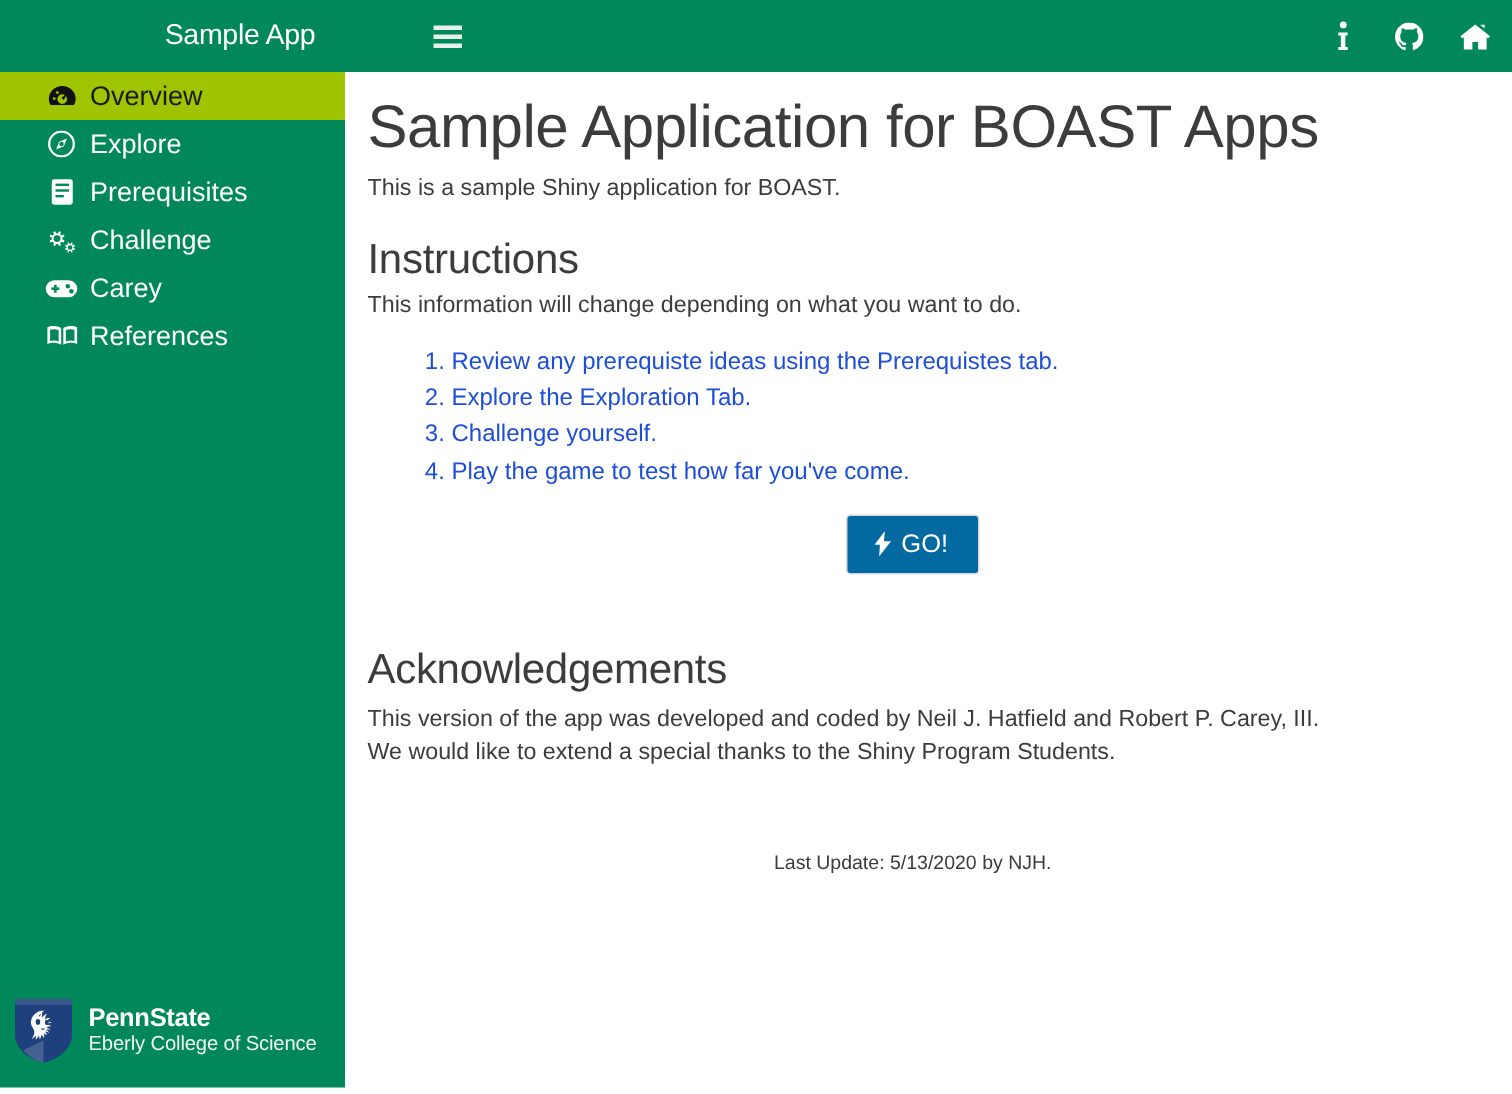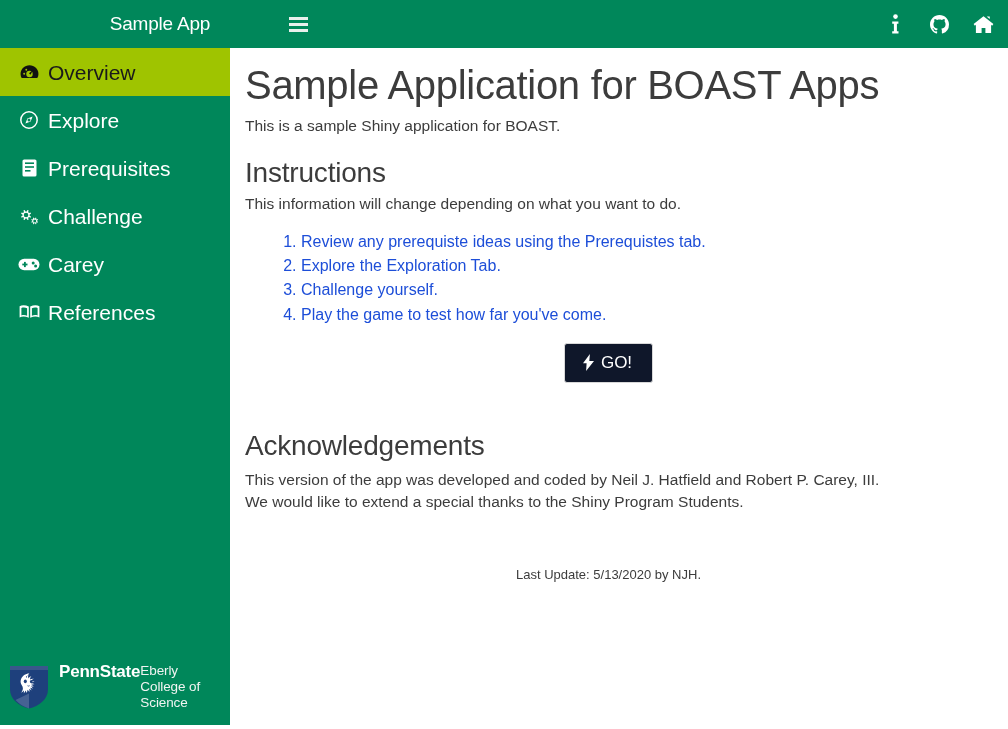--- a/index.html
+++ b/index.html
@@ -75,24 +75,24 @@
   .sidebar {
     position: absolute;
     top: 48px; left: 0;
     width: 230px;
     height: 677px;
     background: #00875a;
   }
   .nav-item {
     display: flex;
     align-items: center;
-    height: 48px;
-    padding-left: 18px;
+    height: 32px;
+    padding-left: 30px;
     color: #ffffff;
-    font-size: 21px;
+    font-size: 18px;
     cursor: pointer;
   }
   .nav-item.active {
     background: #9fc400;
     color: #1a1a1a;
   }
   .nav-ico {
     width: 22px;
     min-width: 22px;
     height: 18px;
@@ -108,21 +108,21 @@
   .ps-logo {
     position: absolute;
     left: 8px;
     bottom: 14px;
     width: 214px;
     height: 48px;
     display: flex;
     align-items: center;
   }
   .ps-shield { width: 42px; height: 46px; margin-right: 9px; }
-  .ps-text { display: flex; flex-direction: row; justify-content: center; }
+  .ps-text { display: flex; flex-direction: column; justify-content: center; }
   .ps-name { color: #ffffff; font-size: 17px; font-weight: bold; line-height: 1.08; letter-spacing: -0.2px; }
   .ps-sub  { color: #f0f4f2; font-size: 13.5px; line-height: 1.18; letter-spacing: -0.1px; }
 
   
   .content {
     position: absolute;
     top: 48px; left: 230px;
     width: 778px;
     height: 486px;
     background: #ffffff;
@@ -166,21 +166,21 @@
   }
   ol.steps li { line-height: 1.52; }
 
   .go-wrap {
     display: flex;
     justify-content: center;
     margin-top: 16px;
     padding-right: 18px;
   }
   .go-btn {
-    background: #0f172a;
+    background: #0369a1;
     border: 1px solid #d8d8d8;
     color: #ffffff;
     font-size: 17px;
     font-family: "Liberation Sans", sans-serif;
     padding: 10px 20px 11px 18px;
     border-radius: 3px;
     display: inline-flex;
     align-items: center;
     gap: 7px;
     cursor: pointer;

